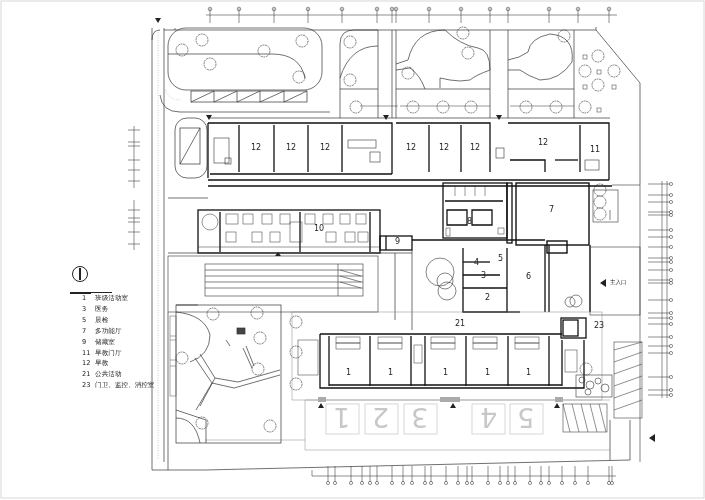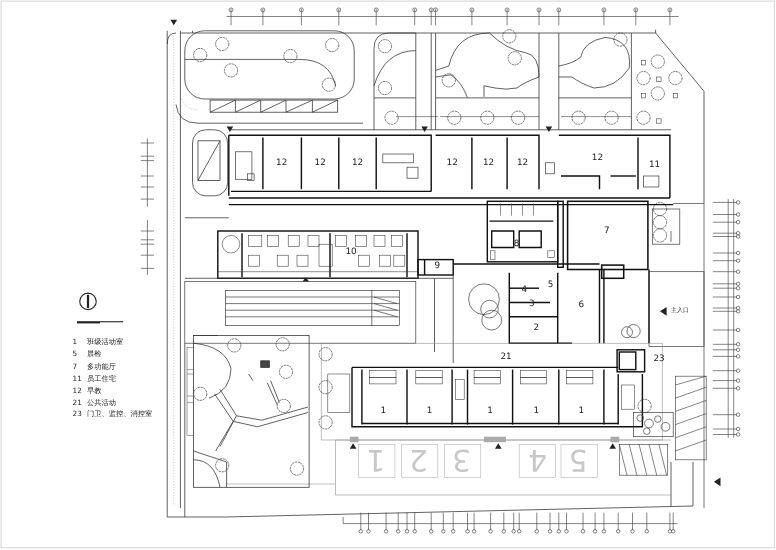--- a/index.html
+++ b/index.html
@@ -552,21 +552,23 @@
   <span style="position:absolute;left:480px;top:402px;font-size:27px;color:#c8c8c8;transform:rotate(180deg);">4</span>
   <span style="position:absolute;left:517px;top:402px;font-size:27px;color:#c8c8c8;transform:rotate(180deg);">5</span>
 </div>
 
 <div class="north"></div>
 <div class="scalebar">
     <div class="a"></div>
     <div class="b"></div>
   </div>
 
-<div class="legend" style="top:306px;">
+<div class="legend" style="top:293px;margin-left:16px;">
   <div class="item"><span class="num">1</span> <span>班级活动室</span></div>
+  <div class="item"><span class="num">3</span> <span>医务</span></div>
   <div class="item"><span class="num">5</span> <span>晨检</span></div>
   <div class="item"><span class="num">7</span> <span>多功能厅</span></div>
-  <div class="item"><span class="num">11</span> <span>员工住宅</span></div>
+  <div class="item"><span class="num">9</span> <span>储藏室</span></div>
+  <div class="item"><span class="num">11</span> <span>早教门厅</span></div>
   <div class="item"><span class="num">12</span> <span>早教</span></div>
   <div class="item"><span class="num">21</span> <span>公共活动</span></div>
   <div class="item"><span class="num">23</span> <span>门卫、监控、消控室</span></div>
 </div>
 
 </body></html>

